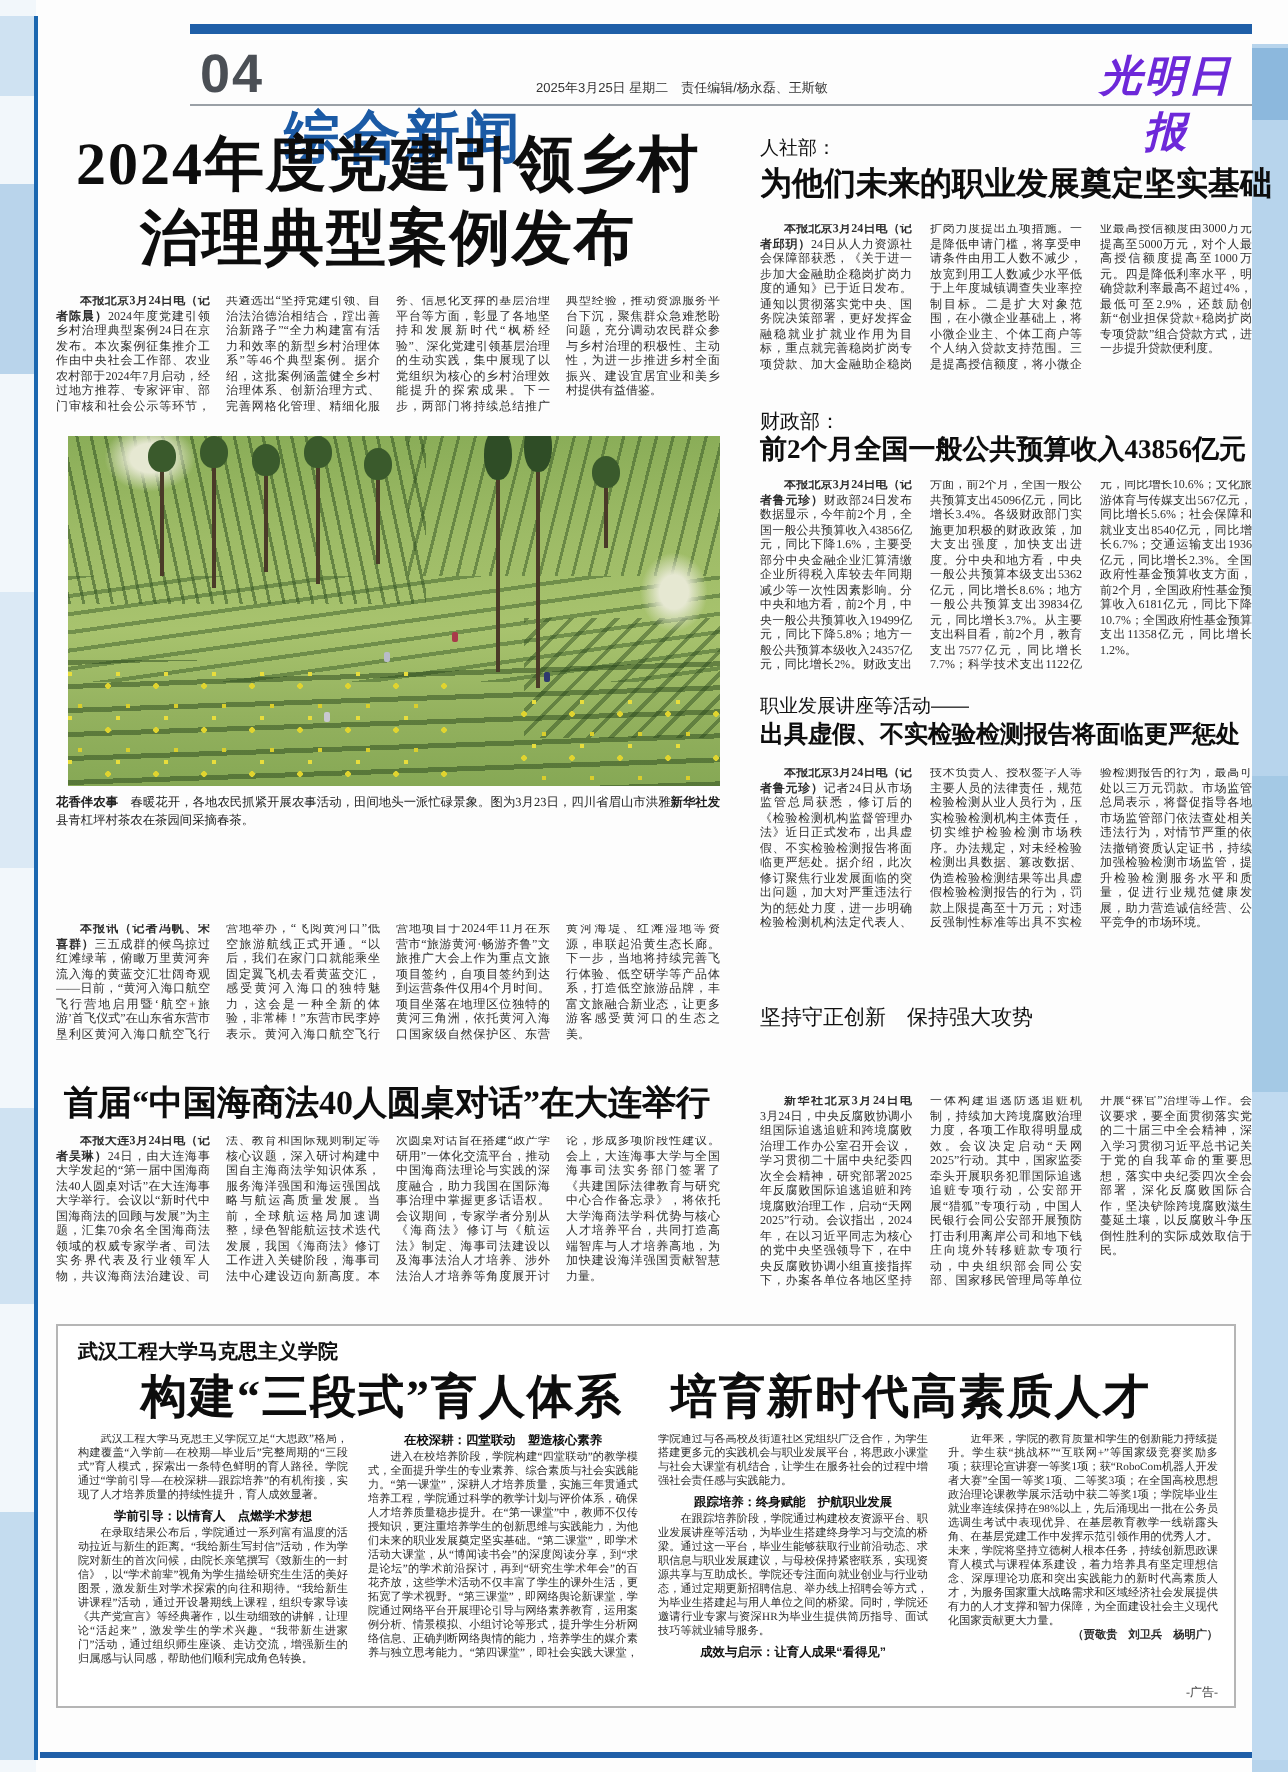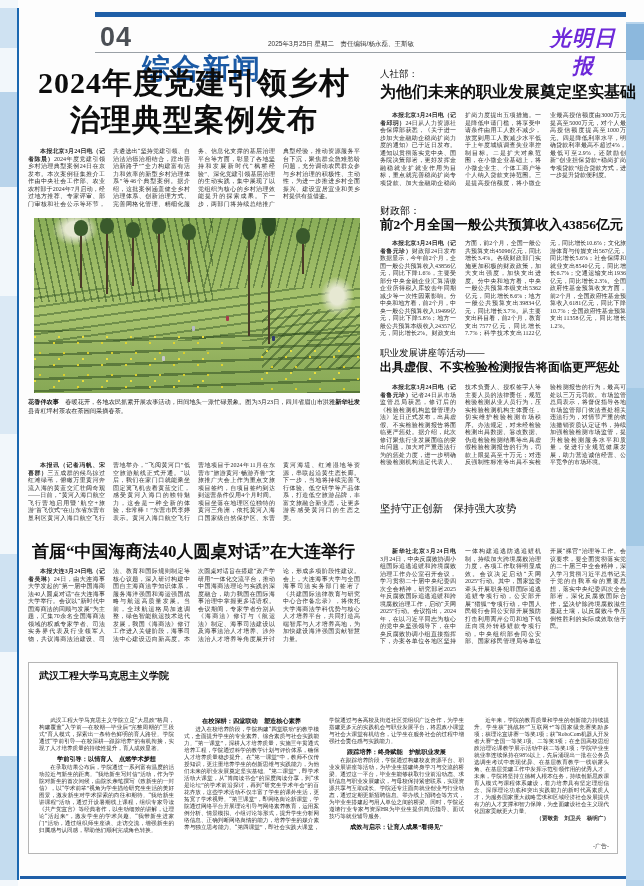--- a/index.html
+++ b/index.html
@@ -226,20 +226,21 @@
     <p><span class="dl">本报北京3月24日电（记者鲁元珍）</span><span>记者24日从市场监管总局获悉，修订后的《检验检测机构监督管理办法》近日正式发布，出具虚假、不实检验检测报告将面临更严惩处。据介绍，此次修订聚焦行业发展面临的突出问题，加大对严重违法行为的惩处力度，进一步明确检验检测机构法定代表人、技术负责人、授权签字人等主要人员的法律责任，规范检验检测从业人员行为，压实检验检测机构主体责任，切实维护检验检测市场秩序。办法规定，对未经检验检测出具数据、篡改数据、伪造检验检测结果等出具虚假检验检测报告的行为，罚款上限提高至十万元；对违反强制性标准等出具不实检验检测报告的行为，最高可处以三万元罚款。市场监管总局表示，将督促指导各地市场监管部门依法查处相关违法行为，对情节严重的依法撤销资质认定证书，持续加强检验检测市场监管，提升检验检测服务水平和质量，促进行业规范健康发展，助力营造诚信经营、公平竞争的市场环境。</span></p>
   </div>
 
   <div class="kicker r-kicker4">坚持守正创新　保持强大攻势</div>
   <div class="bodytxt cols3 r-body4">
     <p><span class="dl">新华社北京3月24日电　</span><span>3月24日，中央反腐败协调小组国际追逃追赃和跨境腐败治理工作办公室召开会议，学习贯彻二十届中央纪委四次全会精神，研究部署2025年反腐败国际追逃追赃和跨境腐败治理工作，启动“天网2025”行动。会议指出，2024年，在以习近平同志为核心的党中央坚强领导下，在中央反腐败协调小组直接指挥下，办案各单位各地区坚持一体构建追逃防逃追赃机制，持续加大跨境腐败治理力度，各项工作取得明显成效。会议决定启动“天网2025”行动。其中，国家监委牵头开展职务犯罪国际追逃追赃专项行动，公安部开展“猎狐”专项行动，中国人民银行会同公安部开展预防打击利用离岸公司和地下钱庄向境外转移赃款专项行动，中央组织部会同公安部、国家移民管理局等单位开展“裸官”治理等工作。会议要求，要全面贯彻落实党的二十届三中全会精神，深入学习贯彻习近平总书记关于党的自我革命的重要思想，落实中央纪委四次全会部署，深化反腐败国际合作，坚决铲除跨境腐败滋生蔓延土壤，以反腐败斗争压倒性胜利的实际成效取信于民。</span></p>
   </div>
 
   <div class="ad-box">
     <div class="ad-org">武汉工程大学马克思主义学院</div>
+    <div class="ad-hl">构建“三段式”育人体系　培育新时代高素质人才</div>
     <div class="ad-body" id="ad-body">
       <p>武汉工程大学马克思主义学院立足“大思政”格局，构建覆盖“入学前—在校期—毕业后”完整周期的“三段式”育人模式，探索出一条特色鲜明的育人路径。学院通过“学前引导—在校深耕—跟踪培养”的有机衔接，实现了人才培养质量的持续性提升，育人成效显著。</p>
       <h4>学前引导：以情育人　点燃学术梦想</h4>
       <p>在录取结果公布后，学院通过一系列富有温度的活动拉近与新生的距离。“我给新生写封信”活动，作为学院对新生的首次问候，由院长亲笔撰写《致新生的一封信》，以“学术前辈”视角为学生描绘研究生生活的美好图景，激发新生对学术探索的向往和期待。“我给新生讲课程”活动，通过开设暑期线上课程，组织专家导读《共产党宣言》等经典著作，以生动细致的讲解，让理论“活起来”，激发学生的学术兴趣。“我带新生进家门”活动，通过组织师生座谈、走访交流，增强新生的归属感与认同感，帮助他们顺利完成角色转换。</p>
       <h4>在校深耕：四堂联动　塑造核心素养</h4>
       <p>进入在校培养阶段，学院构建“四堂联动”的教学模式，全面提升学生的专业素养、综合素质与社会实践能力。“第一课堂”，深耕人才培养质量，实施三年贯通式培养工程，学院通过科学的教学计划与评价体系，确保人才培养质量稳步提升。在“第一课堂”中，教师不仅传授知识，更注重培养学生的创新思维与实践能力，为他们未来的职业发展奠定坚实基础。“第二课堂”，即学术活动大课堂，从“博闻读书会”的深度阅读分享，到“求是论坛”的学术前沿探讨，再到“研究生学术年会”的百花齐放，这些学术活动不仅丰富了学生的课外生活，更拓宽了学术视野。“第三课堂”，即网络舆论新课堂，学院通过网络平台开展理论引导与网络素养教育，运用案例分析、情景模拟、小组讨论等形式，提升学生分析网络信息、正确判断网络舆情的能力，培养学生的媒介素养与独立思考能力。“第四课堂”，即社会实践大课堂，学院通过与各高校及街道社区党组织广泛合作，为学生搭建更多元的实践机会与职业发展平台，将思政小课堂与社会大课堂有机结合，让学生在服务社会的过程中增强社会责任感与实践能力。</p>
       <h4>跟踪培养：终身赋能　护航职业发展</h4>
       <p>在跟踪培养阶段，学院通过构建校友资源平台、职业发展讲座等活动，为毕业生搭建终身学习与交流的桥梁。通过这一平台，毕业生能够获取行业前沿动态、求职信息与职业发展建议，与母校保持紧密联系，实现资源共享与互助成长。学院还专注面向就业创业与行业动态，通过定期更新招聘信息、举办线上招聘会等方式，为毕业生搭建起与用人单位之间的桥梁。同时，学院还邀请行业专家与资深HR为毕业生提供简历指导、面试技巧等就业辅导服务。</p>
       <h4>成效与启示：让育人成果“看得见”</h4>
       <p>近年来，学院的教育质量和学生的创新能力持续提升。学生获“挑战杯”“互联网+”等国家级竞赛奖励多项；获理论宣讲赛一等奖1项；获“RoboCom机器人开发者大赛”全国一等奖1项、二等奖3项；在全国高校思想政治理论课教学展示活动中获二等奖1项；学院毕业生就业率连续保持在98%以上，先后涌现出一批在公务员选调生考试中表现优异、在基层教育教学一线崭露头角、在基层党建工作中发挥示范引领作用的优秀人才。未来，学院将坚持立德树人根本任务，持续创新思政课育人模式与课程体系建设，着力培养具有坚定理想信念、深厚理论功底和突出实践能力的新时代高素质人才，为服务国家重大战略需求和区域经济社会发展提供有力的人才支撑和智力保障，为全面建设社会主义现代化国家贡献更大力量。</p>

